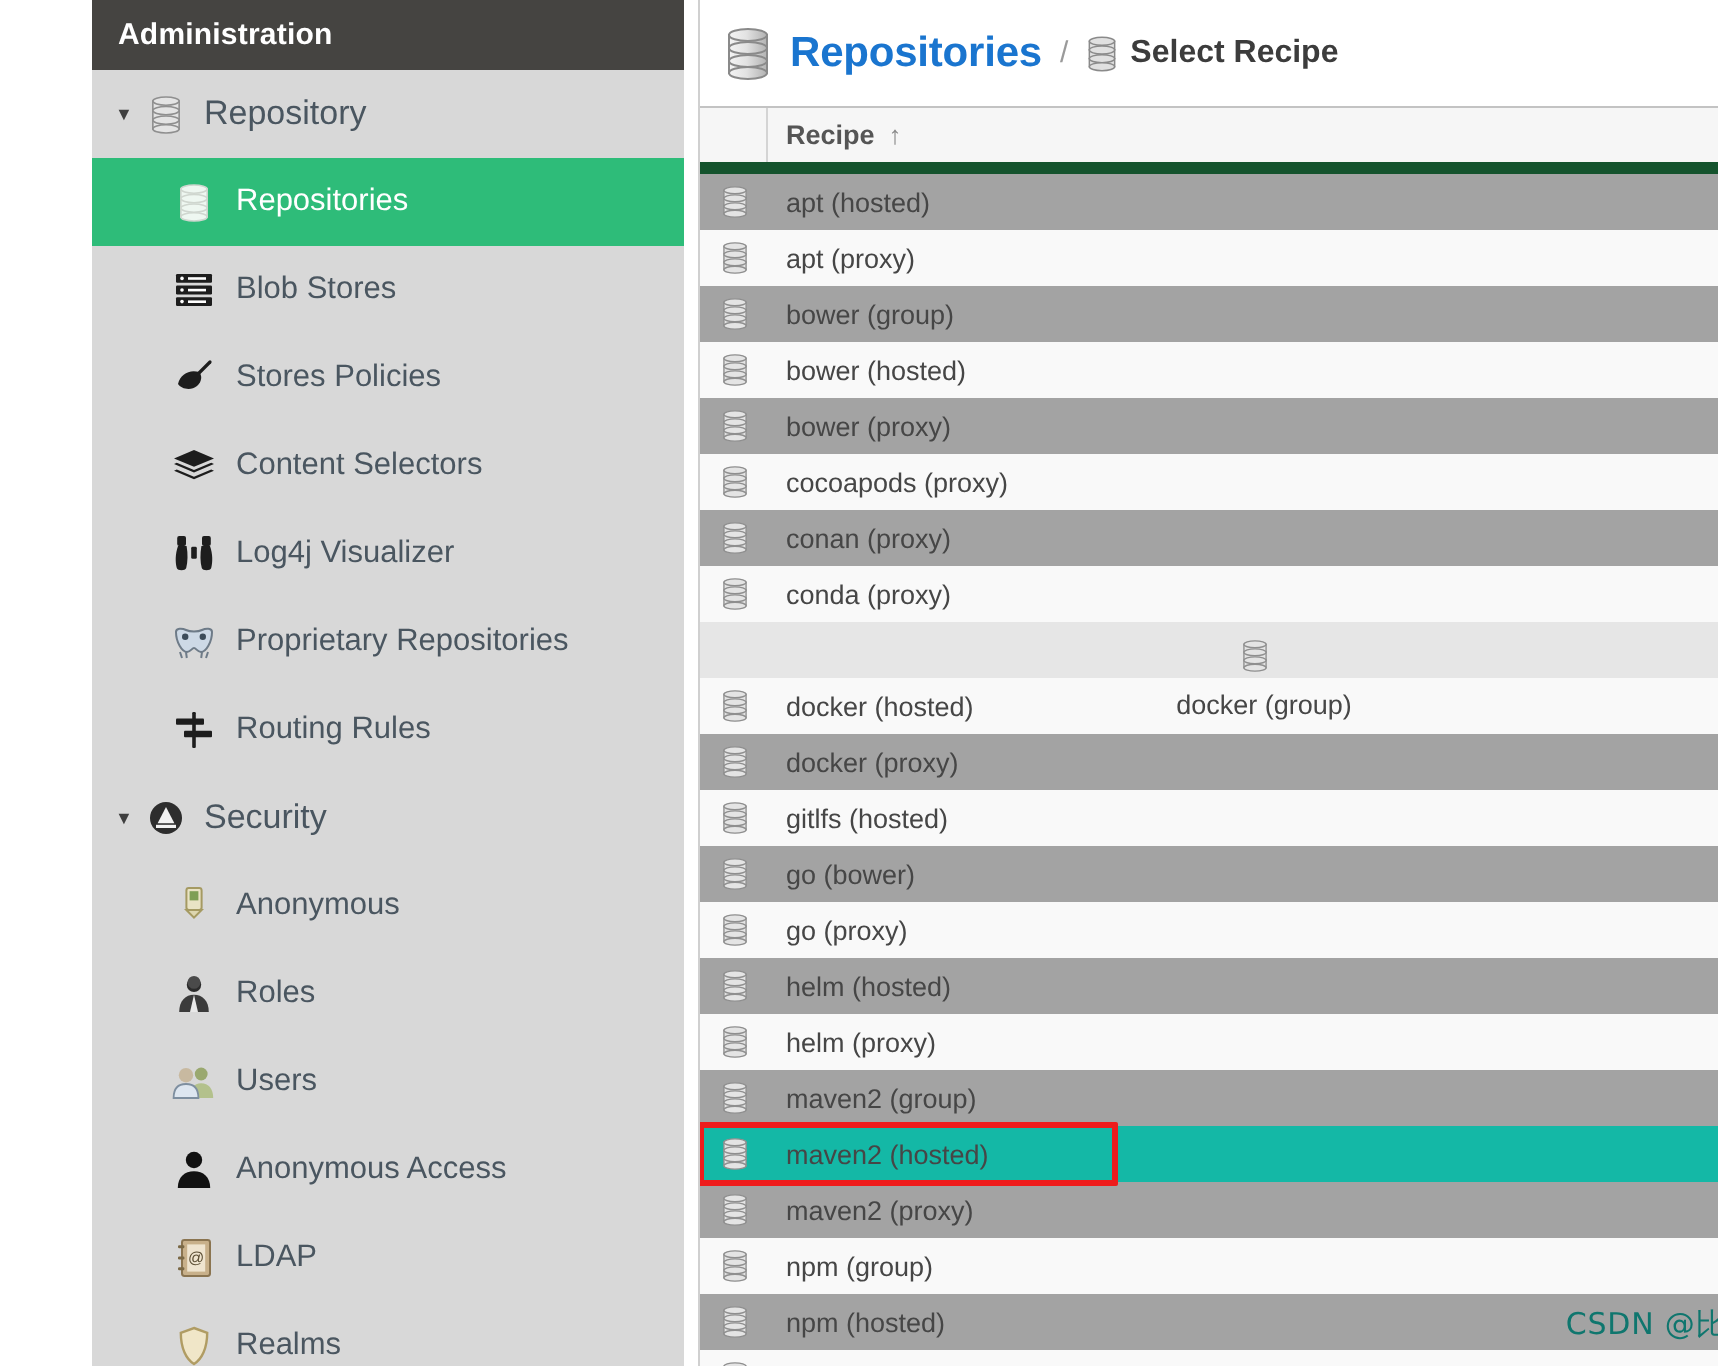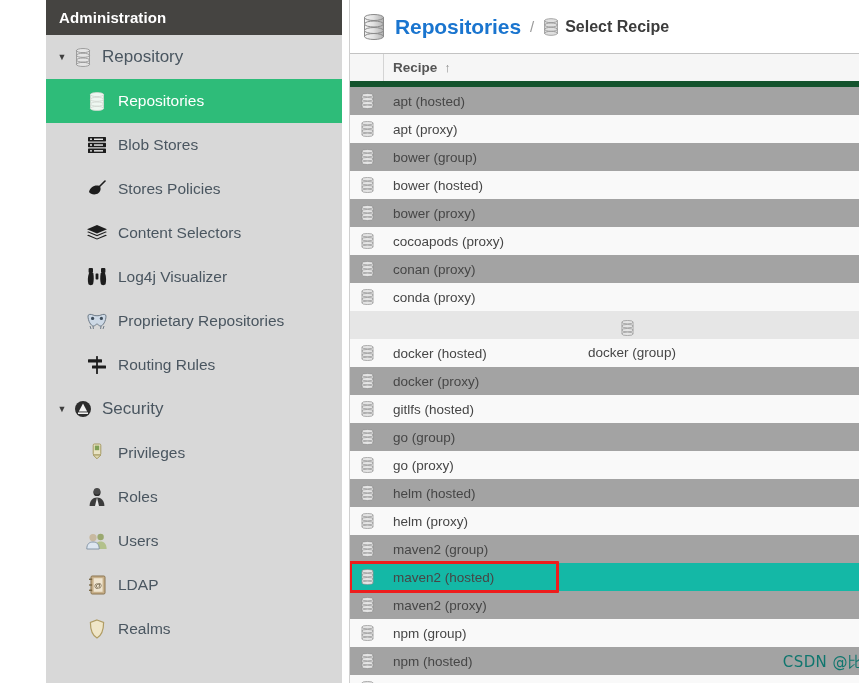--- a/index.html
+++ b/index.html
@@ -346,21 +346,21 @@
           <span class="nav-group-label">Security</span>
         </div>
         <div class="nav-item">
           <span class="ni-icon">
             <svg width="16" height="20" viewBox="0 0 16 20">
               <rect x="4.2" y="1" width="7.6" height="11" rx="1.2" fill="#e9e3c4" stroke="#a59a62" stroke-width="1"></rect>
               <rect x="5.8" y="2.6" width="4.4" height="4.6" fill="#7f9f55"></rect>
               <path d="M4.2 12 L8 15.8 L11.8 12 Z" fill="#ddd6af" stroke="#a59a62" stroke-width="1"></path>
             </svg>
           </span>
-          <span class="ni-label">Privileges</span>
+          <span class="ni-label">Anonymous</span>
         </div>
         <div class="nav-item">
           <span class="ni-icon">
             <svg width="18" height="20" viewBox="0 0 18 20">
               <circle cx="9" cy="5.4" r="3.6" fill="#2b2b2b"></circle>
               <path d="M1.6 19 C1.6 13.4 4.8 10.4 9 10.4 C13.2 10.4 16.4 13.4 16.4 19 Z" fill="#3b3b3b"></path>
               <path d="M9 10.4 L7 19 L11 19 Z" fill="#e8e8e8"></path>
               <circle cx="9" cy="4.2" r="3.2" fill="#4a4a4a"></circle>
             </svg>
           </span>
@@ -369,20 +369,29 @@
         <div class="nav-item">
           <span class="ni-icon">
             <svg width="22" height="18" viewBox="0 0 22 18">
               <circle cx="14.6" cy="5" r="3.2" fill="#9aa86f"></circle>
               <path d="M8.6 17 C8.6 12.2 11 9.6 14.6 9.6 C18.2 9.6 20.6 12.2 20.6 17 Z" fill="#b3c18c"></path>
               <circle cx="7" cy="5.6" r="3.6" fill="#c8b9a0"></circle>
               <path d="M0.8 17 C0.8 11.8 3.4 10 7 10 C10.6 10 13.2 11.8 13.2 17 Z" fill="#dde6f0" stroke="#7e8fa0" stroke-width="0.9"></path>
             </svg>
           </span>
           <span class="ni-label">Users</span>
+        </div>
+        <div class="nav-item">
+          <span class="ni-icon">
+            <svg width="18" height="20" viewBox="0 0 18 20">
+              <circle cx="9" cy="5" r="4.1" fill="#111111"></circle>
+              <path d="M0.9 19 C0.9 13.4 4.4 10.6 9 10.6 C13.6 10.6 17.1 13.4 17.1 19 Z" fill="#111111"></path>
+            </svg>
+          </span>
+          <span class="ni-label">Anonymous Access</span>
         </div>
         <div class="nav-item">
           <span class="ni-icon">
             <svg width="18" height="20" viewBox="0 0 18 20">
               <rect x="3" y="1" width="14" height="18" rx="1.2" fill="#c8b08a" stroke="#8a7450" stroke-width="1"></rect>
               <rect x="5.6" y="3.2" width="9" height="13.6" fill="#efe4cf"></rect>
               <text x="10.1" y="12.6" font-size="8" text-anchor="middle" fill="#5d4f35" font-family="Liberation Sans, sans-serif">@</text>
               <g fill="#7a6845">
                 <rect x="1" y="3.6" width="3.2" height="1.5" rx="0.6"></rect>
                 <rect x="1" y="9.2" width="3.2" height="1.5" rx="0.6"></rect>
@@ -654,21 +663,21 @@
                 <rect x="3" y="3.5" width="18" height="6"></rect>
                 <rect x="3" y="10" width="18" height="6"></rect>
                 <rect x="3" y="16.5" width="18" height="6"></rect>
                 <ellipse cx="12" cy="3.5" rx="9" ry="2.8"></ellipse>
                 <ellipse cx="12" cy="10" rx="9" ry="2.8"></ellipse>
                 <ellipse cx="12" cy="16.5" rx="9" ry="2.8"></ellipse>
                 <ellipse cx="12" cy="22.5" rx="9" ry="2.8"></ellipse>
               </g>
             </svg>
           </span>
-          <span class="row-label">go (group)</span>
+          <span class="row-label">go (bower)</span>
         </div>
         <div class="grid-row alt">
           <span class="row-icon">
             <svg width="15" height="16" viewBox="0 0 24 26">
               <g stroke="#8f8f8f" stroke-width="1.1" fill="#e4e4e4">
                 <rect x="3" y="3.5" width="18" height="6"></rect>
                 <rect x="3" y="10" width="18" height="6"></rect>
                 <rect x="3" y="16.5" width="18" height="6"></rect>
                 <ellipse cx="12" cy="3.5" rx="9" ry="2.8"></ellipse>
                 <ellipse cx="12" cy="10" rx="9" ry="2.8"></ellipse>

